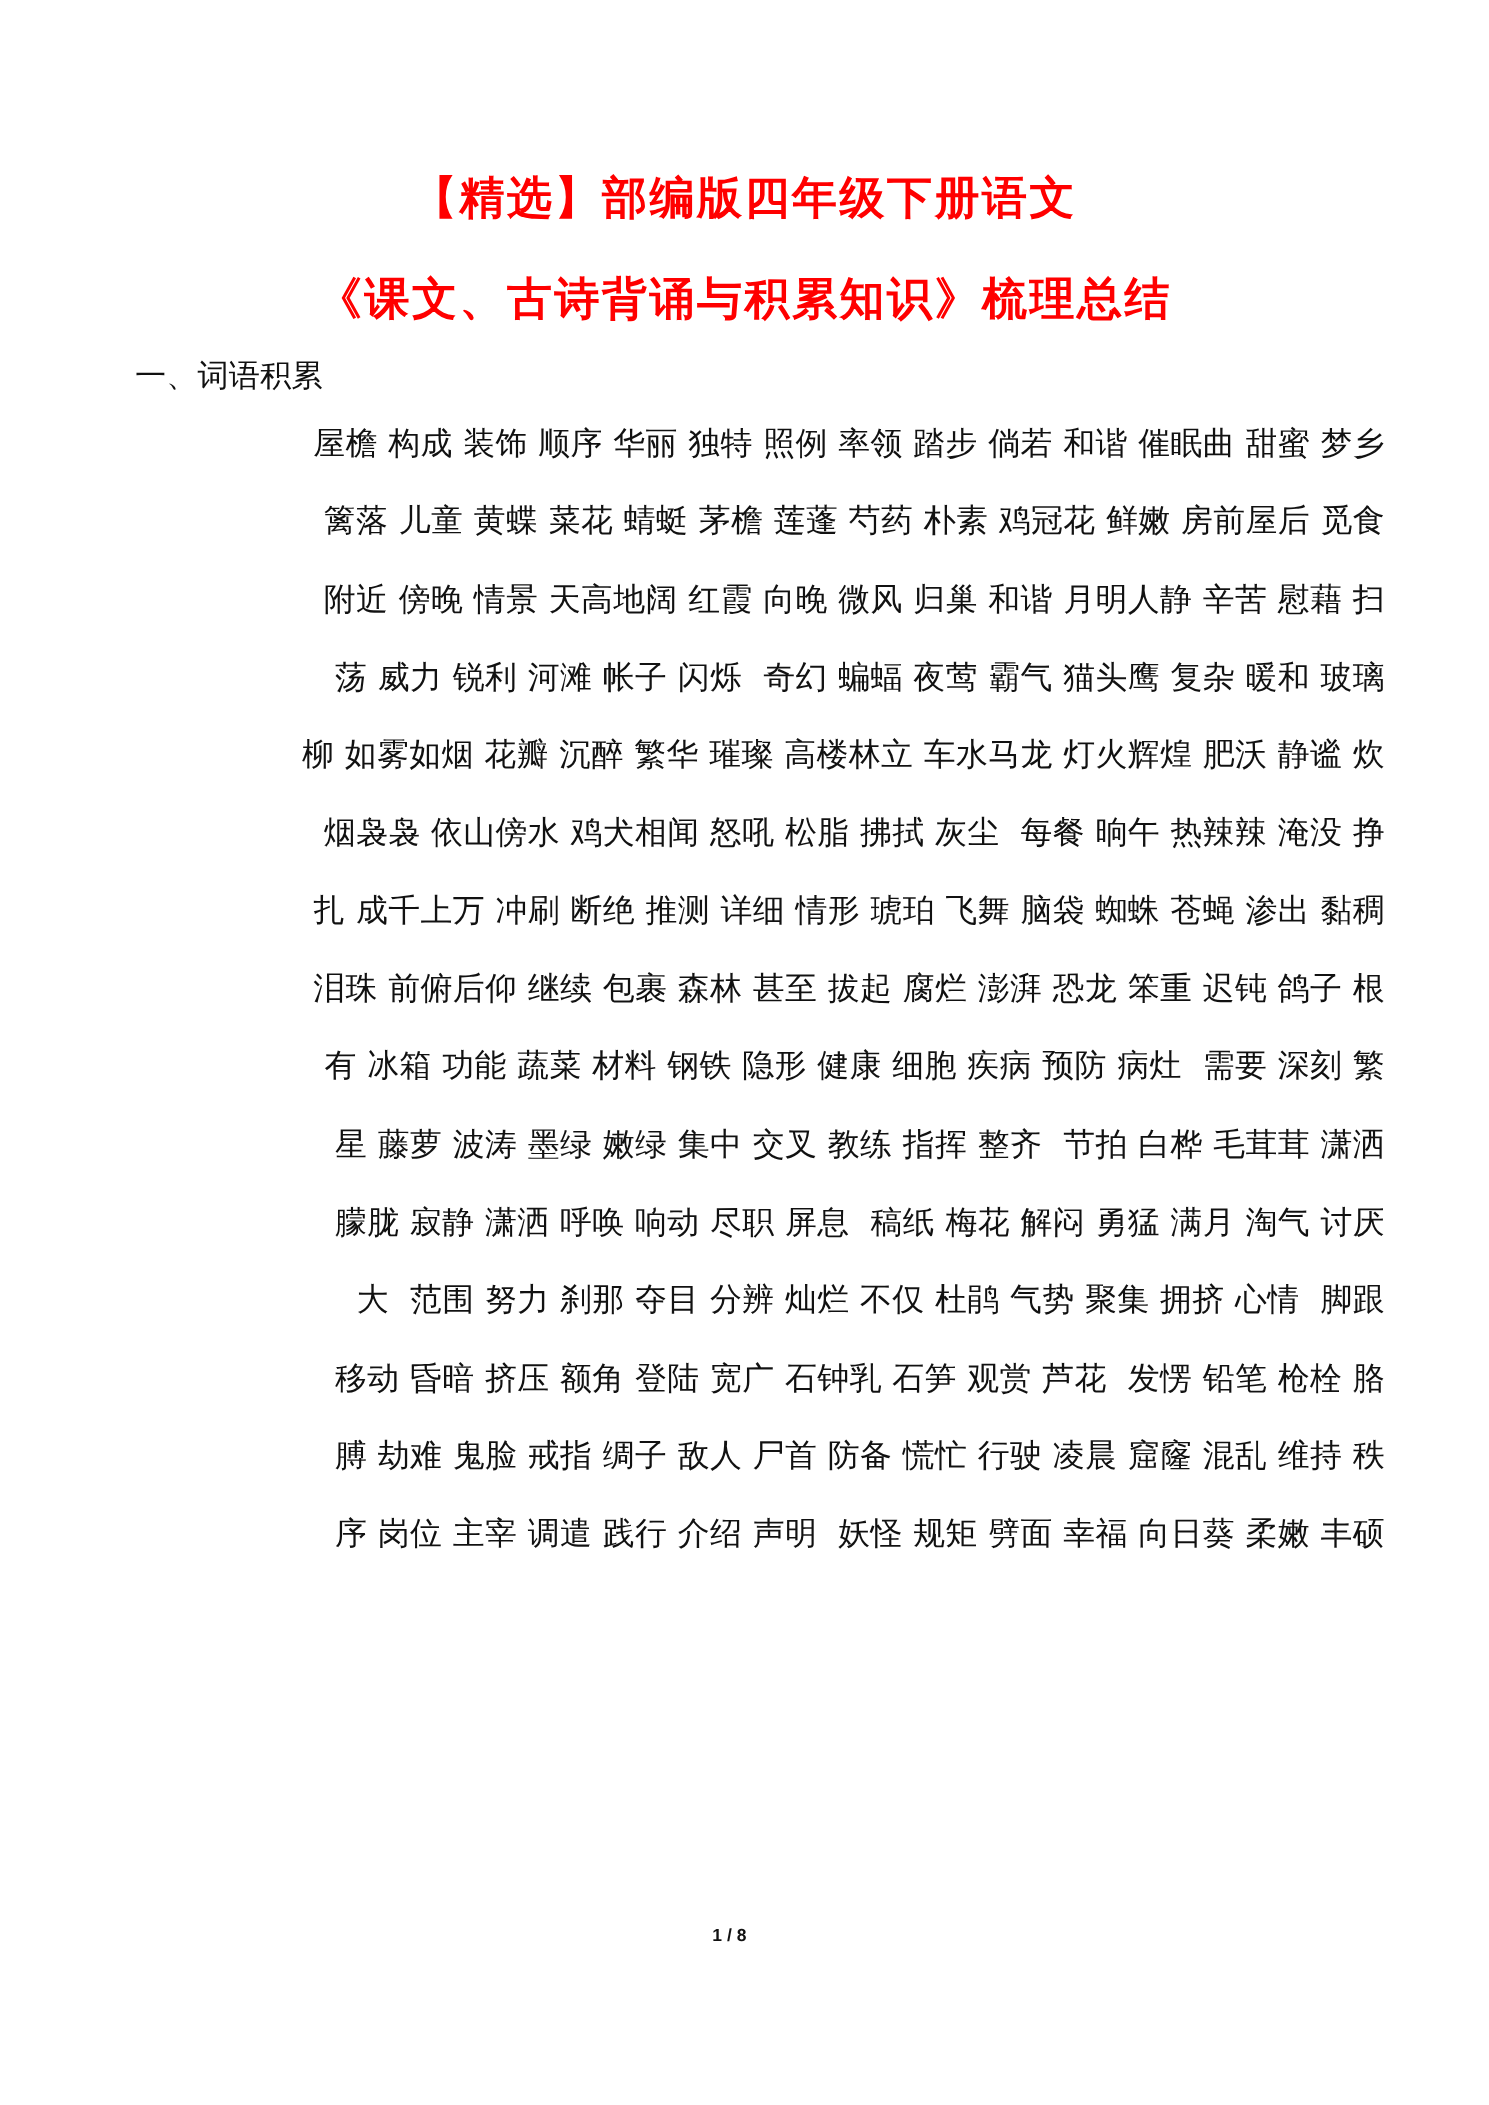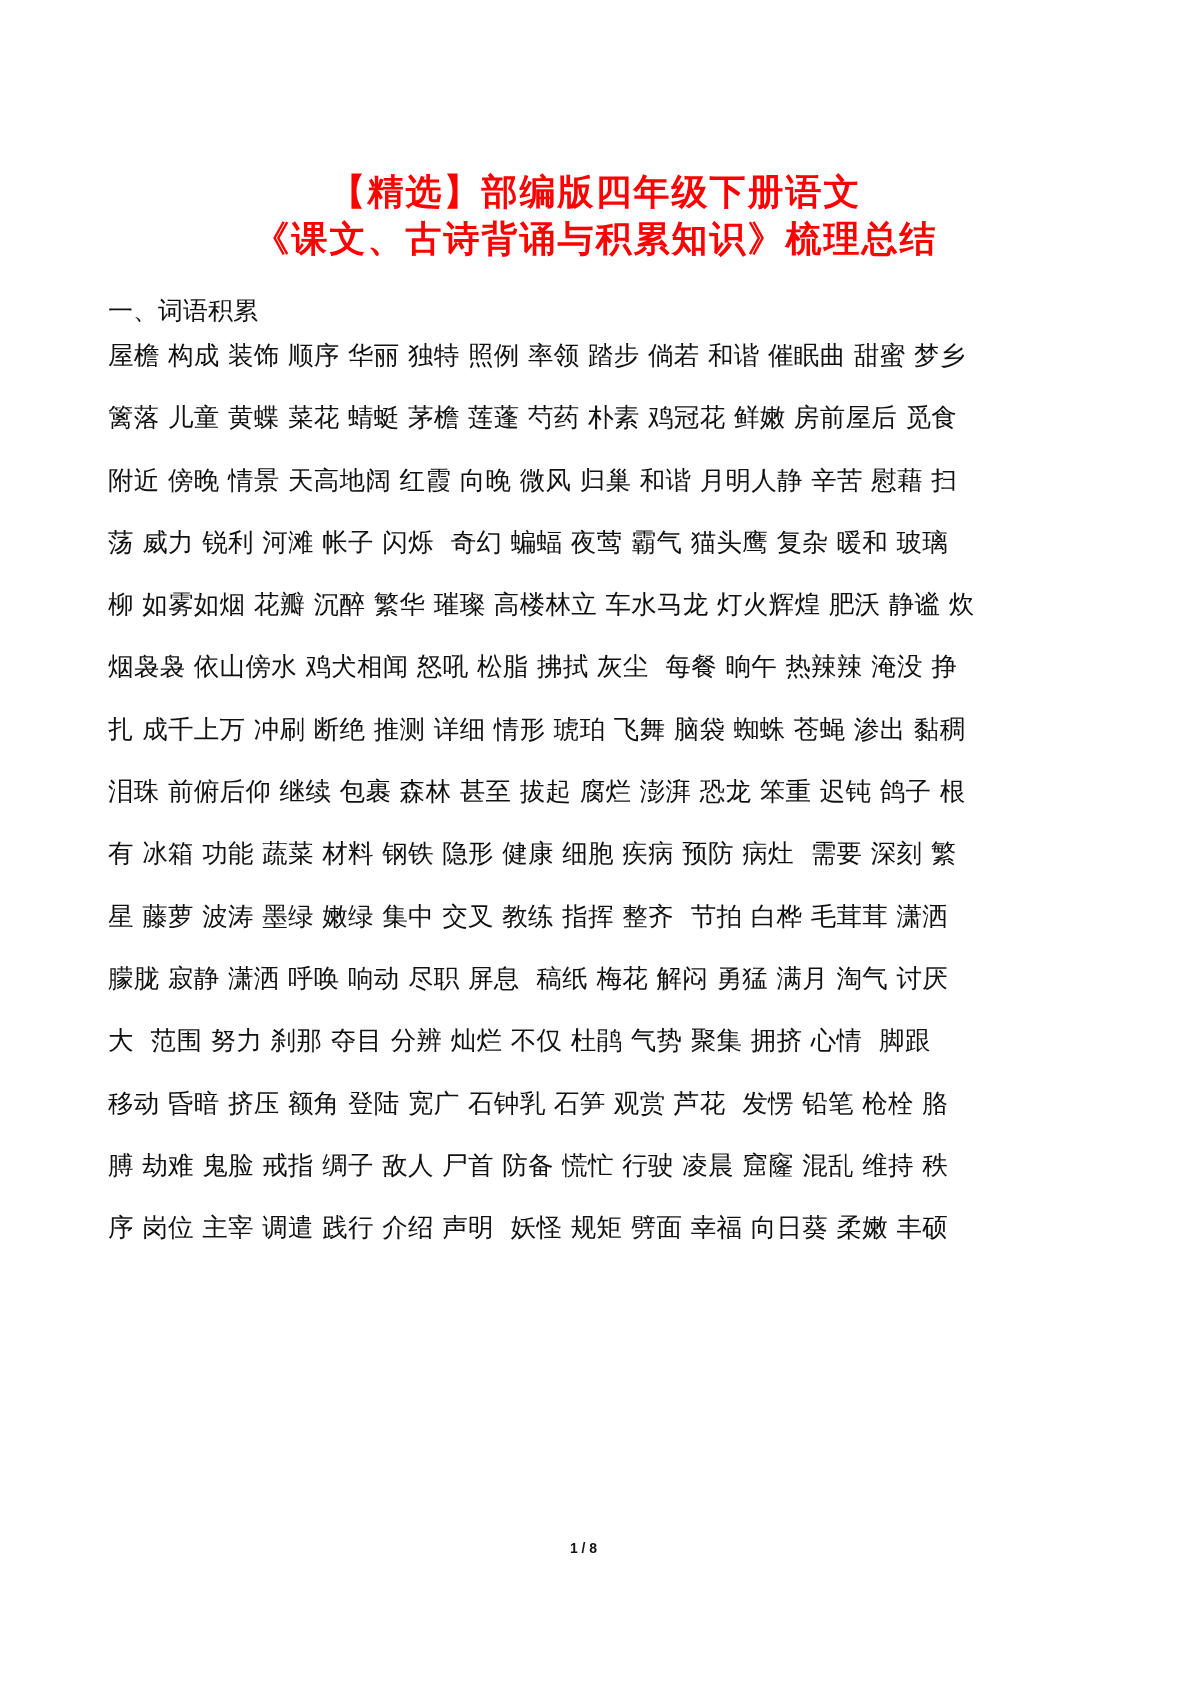--- a/index.html
+++ b/index.html
@@ -1,25 +1,25 @@
 <!DOCTYPE html>
 <html><head>
 <meta charset="utf-8">
 <style>
   html, body { margin: 0; padding: 0; background: #ffffff; }
   body { width: 1191px; height: 1684px; position: relative; overflow: hidden;
          font-family: "DejaVu Sans", "Liberation Sans", sans-serif; color: #111111; }
   .title { position: absolute; left: 0; width: 1191px; text-align: center;
            font-family: "DejaVu Serif", "Liberation Serif", serif;
            font-weight: bold; color: #ff0000; font-size: 36px; letter-spacing: 2px; }
-  #title1 { top: 168px; text-align: center; }
+  #title1 { top: 134px; text-align: center; }
   #title2 { top: 215px; }
-  .section { position: absolute; left: 108px; top: 294px; font-size: 25px; text-align: right; }
+  .section { position: absolute; left: 108px; top: 284px; font-size: 25px; text-align: right; }
   .lines { position: absolute; left: 108px; top: 340px; width: 1000px; }
-  .line { height: 62.3px; font-size: 25.5px; white-space: pre; line-height: 30px; letter-spacing: 0.3px; }
+  .line { height: 62.3px; font-size: 25.5px; white-space: pre; line-height: 30px; letter-spacing: 0.3px; text-align: right; }
   .pageno { position: absolute; top: 1540px; left: 0; width: 1167px; text-align: center;
             font-family: "Liberation Sans", sans-serif; font-weight: bold; font-size: 14px; }
 </style>
 </head>
 <body>
 
 <div id="title1" class="title">【精选】部编版四年级下册语文</div>
 <div id="title2" class="title">《课文、古诗背诵与积累知识》梳理总结</div>
 
 <div class="section">一、词语积累</div>

